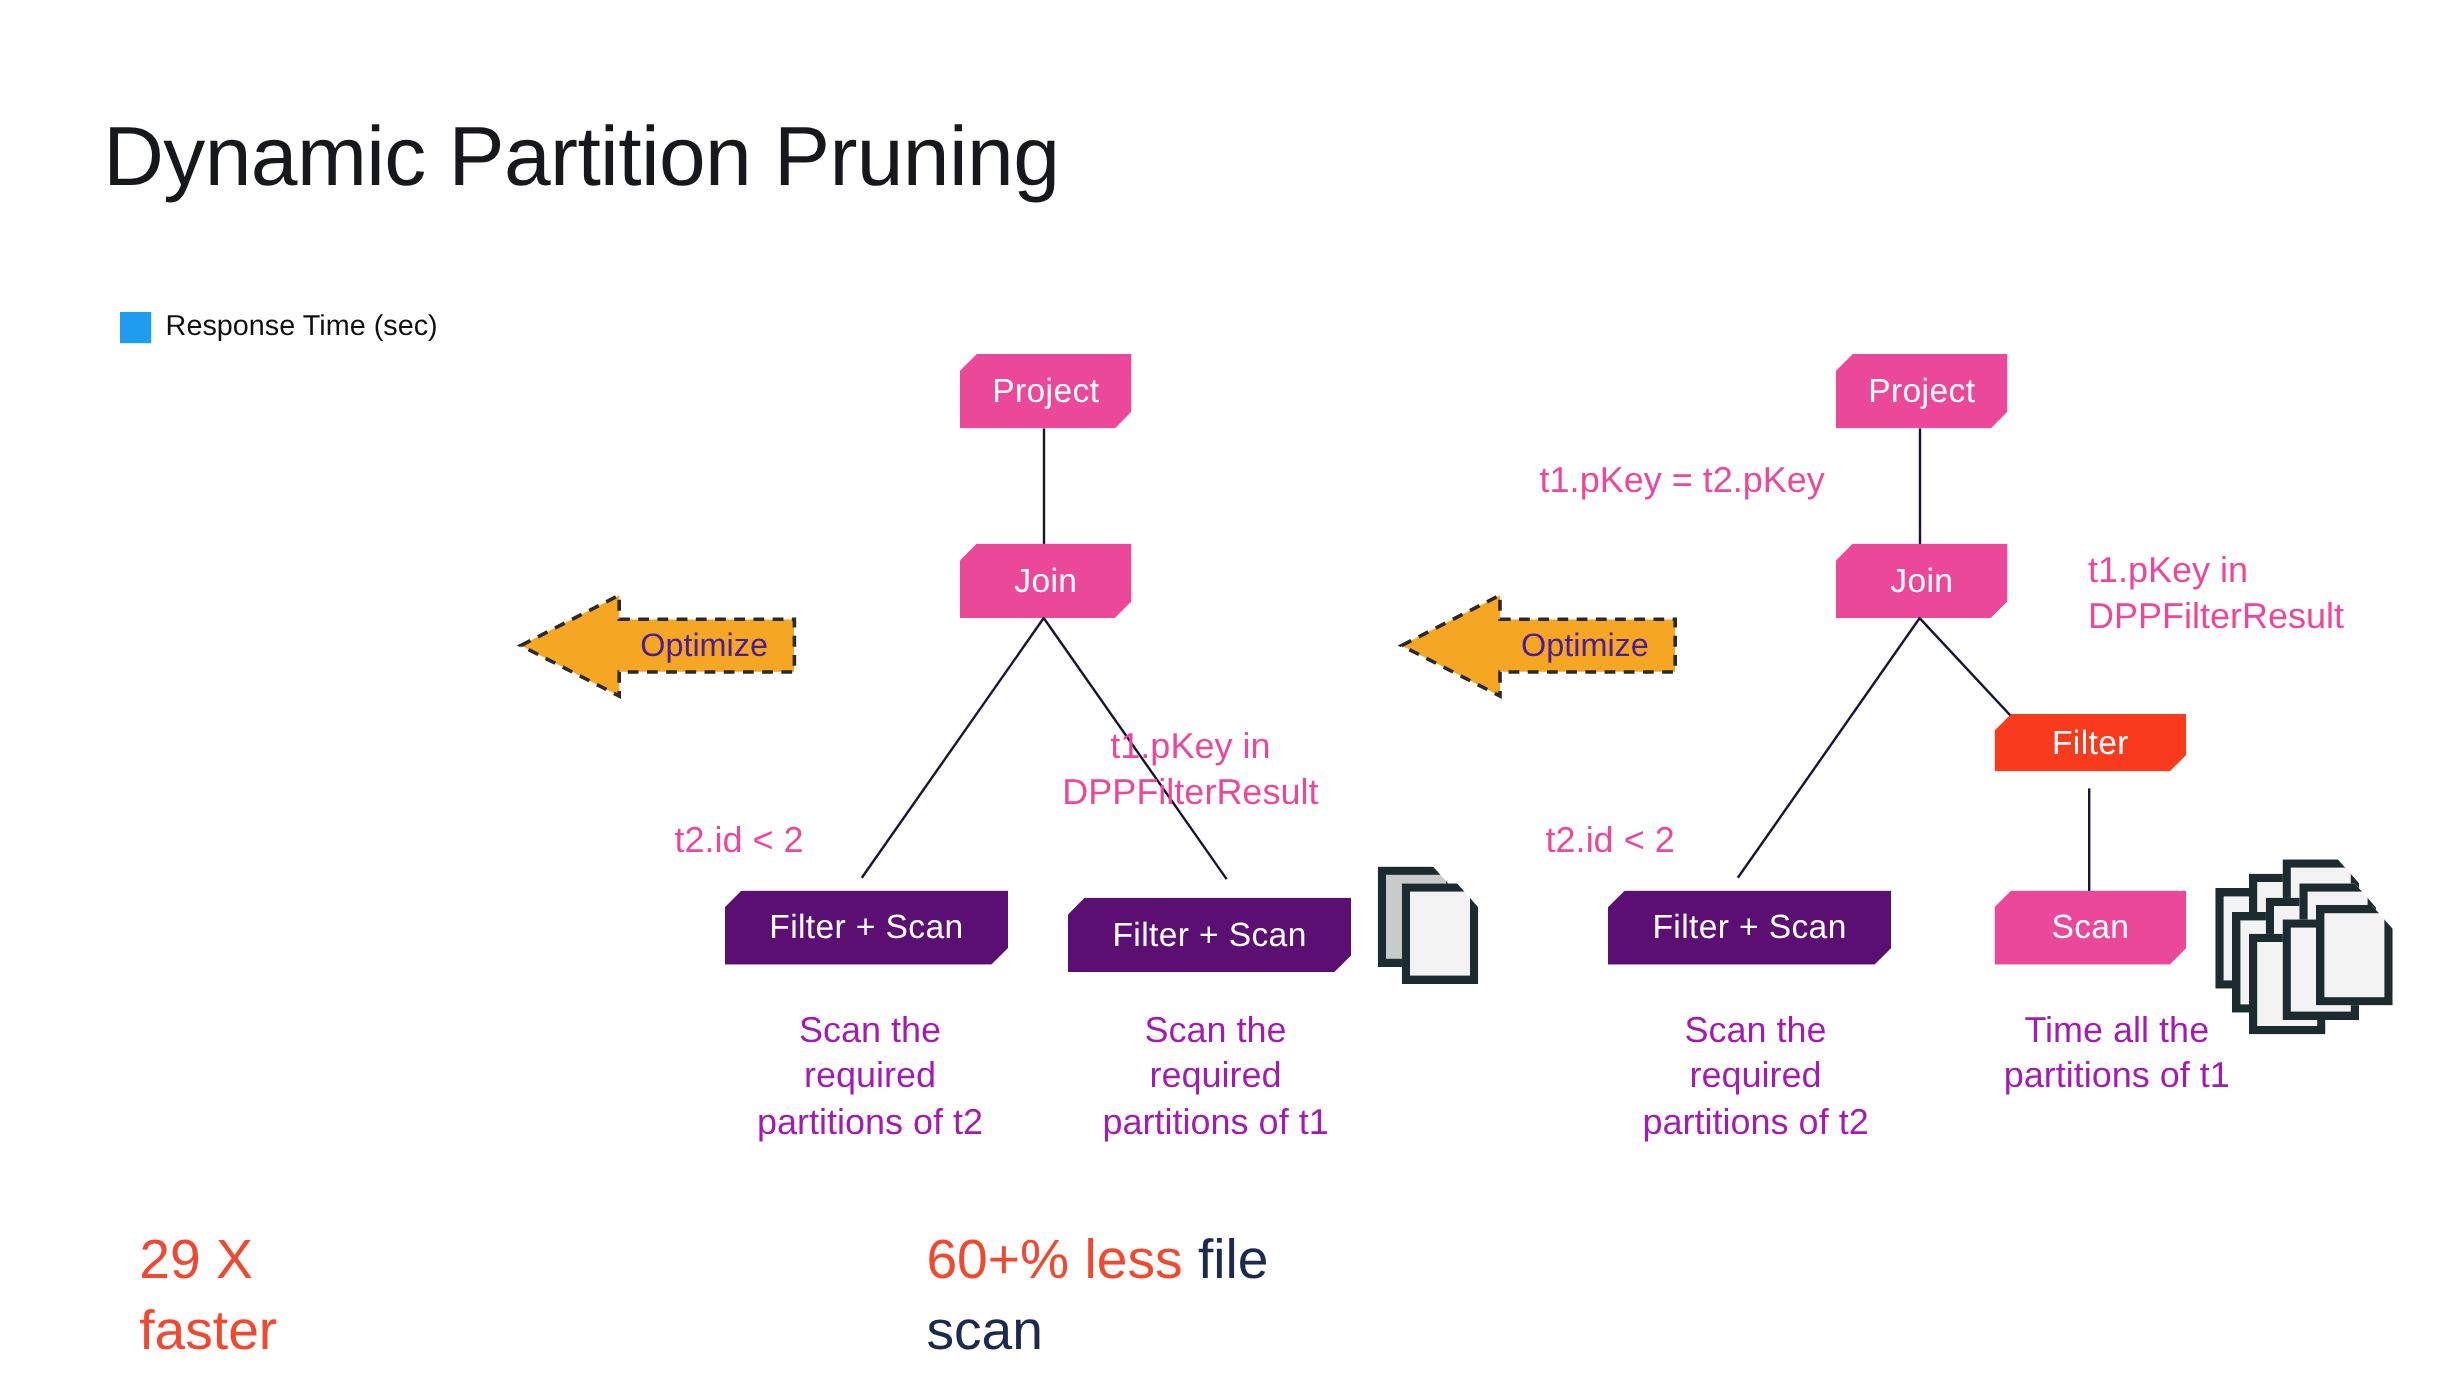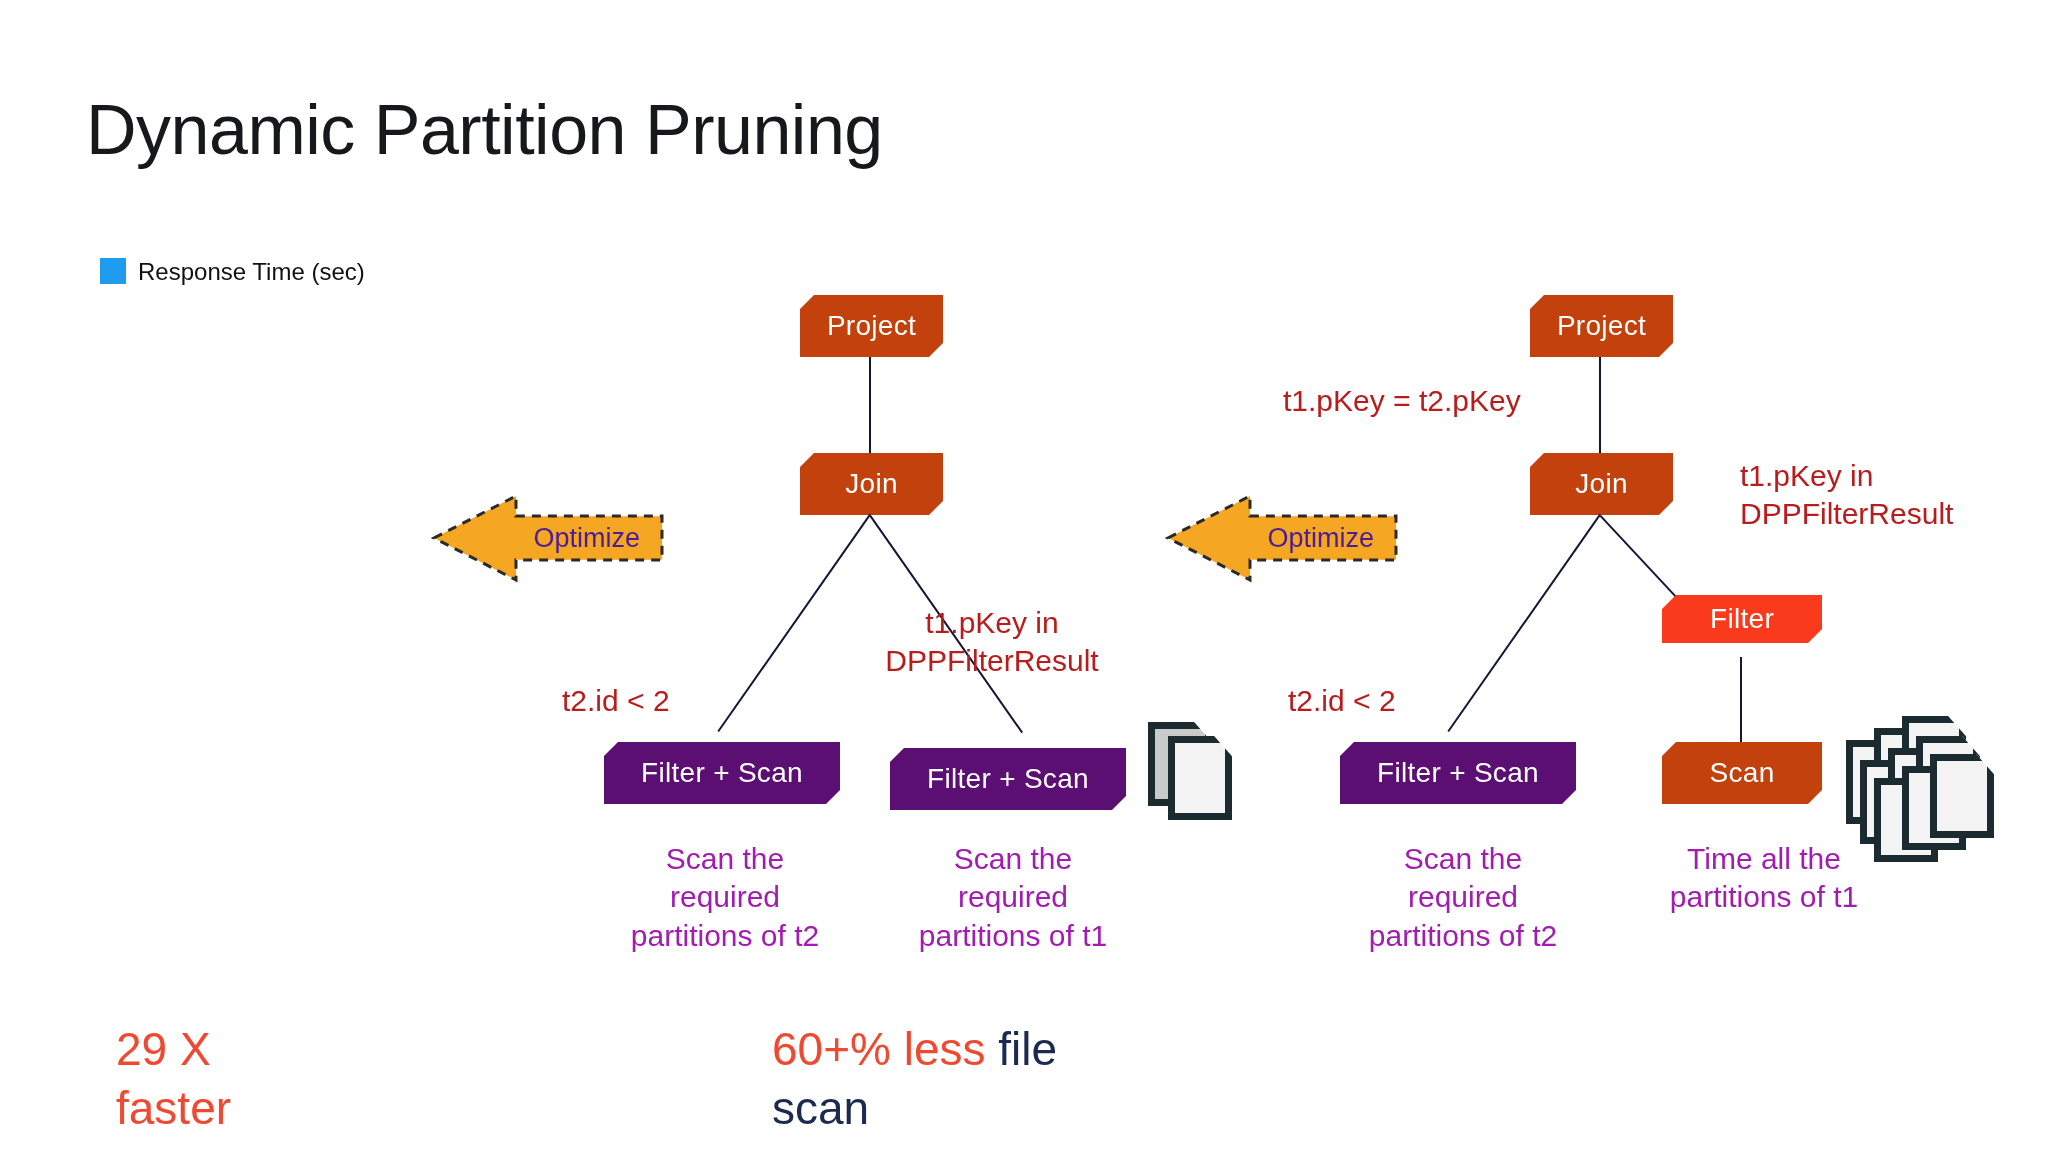--- a/index.html
+++ b/index.html
@@ -22,21 +22,21 @@
     font-size: 70px;
     font-weight: 400;
     letter-spacing: -0.5px;
     color: #17181c;
     white-space: nowrap;
   }
 
   
   #chart-block { position: absolute; left: 86px; top: 258px; width: 345px; height: 700px; }
 
-  #chart-legend { position: absolute; left: 14px; top: 0px; display: flex; align-items: flex-start; gap: 12px; }
+  #chart-legend { position: absolute; left: 14px; top: 0px; display: flex; align-items: flex-end; gap: 12px; }
   #legend-swatch { width: 26px; height: 26px; background: #1f9bf0; }
   #legend-label { font-size: 24px; color: #111111; white-space: nowrap; }
 
   #plot-area { position: absolute; left: 88px; top: 82px; width: 246px; height: 560px; }
   .gridline { position: absolute; left: 0; width: 246px; height: 1px; background: #cfcfcf; }
   #axis-baseline { position: absolute; left: 0; bottom: 0; width: 246px; height: 3px; background: #3a3a3a; }
 
   .ytick {
     position: absolute;
     right: 100%;
@@ -66,33 +66,33 @@
   .node {
     position: absolute;
     display: flex; align-items: center; justify-content: center;
     color: #ffffff;
     font-size: 28px;
     font-weight: 300;
     letter-spacing: 0.3px;
     white-space: nowrap;
     clip-path: polygon(0 14px, 14px 0, 100% 0, 100% calc(100% - 14px), calc(100% - 14px) 100%, 0 100%);
   }
-  .node.green  { background: #c2410c; align-items: center; }
+  .node.green  { background: #ec4899; align-items: center; }
   .node.purple { background: #5c0f72; }
   .node.red    { background: #fa3a1c; }
 
   
   .edge { position: absolute; background: #151536; height: 2px; transform-origin: 0 0; }
 
   
   .edge-label {
     position: absolute;
     font-size: 30px;
     font-weight: 300;
-    color: #b91c1c;
+    color: #ec4899;
     line-height: 1.28;
     white-space: nowrap;
   }
   .edge-label.ctr { text-align: center; }
 
   
   .leaf-caption {
     position: absolute;
     font-size: 30px;
     font-weight: 300;

